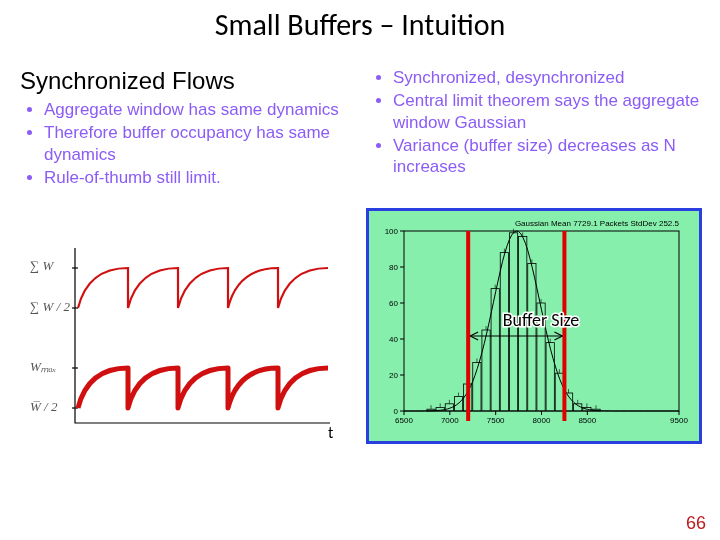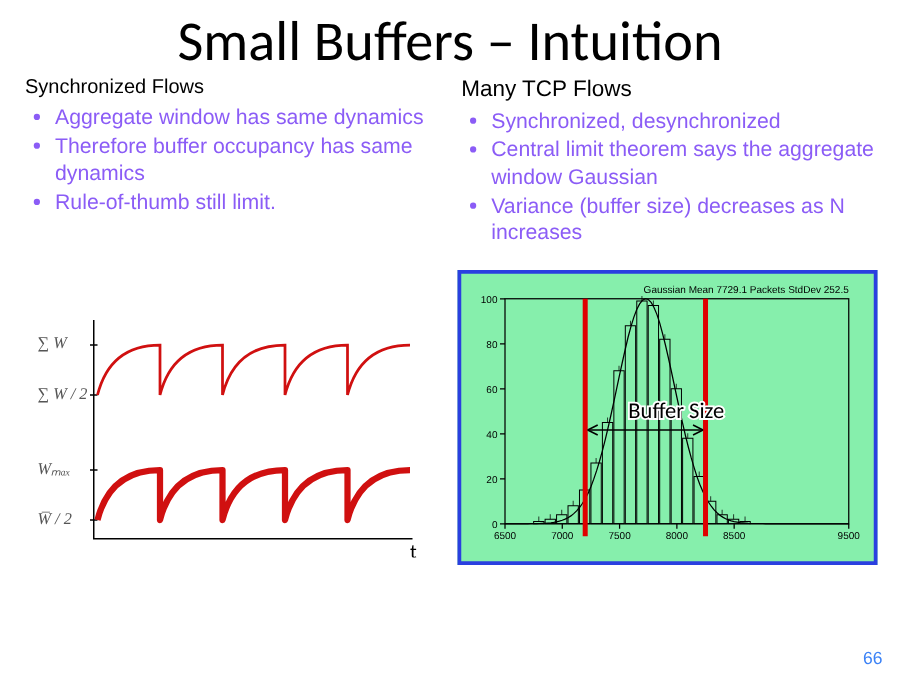--- a/index.html
+++ b/index.html
@@ -7,37 +7,37 @@
     padding: 0;
     width: 720px;
     height: 540px;
     font-family: Arial, Helvetica, sans-serif;
     background: #fff;
     position: relative;
     overflow: hidden;
   }
   .title {
     font-family: "Calibri", Arial, sans-serif;
-    font-size: 45px;
+    font-size: 30px;
     text-align: center;
-    margin: 6px 0 0 0;
+    margin: 6px 0 24px 0;
     font-weight: 400;
     color: #000;
   }
   .cols {
     display: flex;
     flex-direction: row;
     padding: 0 20px;
     gap: 18px;
   }
   .col {
     flex: 1;
   }
   .subhead {
-    font-size: 16px;
+    font-size: 24px;
     margin: 0 0 4px 0;
     color: #000;
   }
   .subhead.right {
     font-size: 18px;
   }
   ul.bullets {
     margin: 0 0 0 6px;
     padding: 0 0 0 18px;
     font-size: 17px;
@@ -63,22 +63,22 @@
     width: 330px;
     height: 230px;
     position: relative;
     border: 3px solid #2a3fe0;
     background: #86efac;
   }
   .pagenum {
     position: absolute;
     right: 14px;
     bottom: 6px;
-    font-size: 14px;
-    color: #3b82f6;
+    font-size: 18px;
+    color: #b91c1c;
   }
   .yticklabel {
     font-family: "Times New Roman", serif;
     font-style: italic;
     font-size: 13px;
     fill: #555;
   }
   .axis {
     stroke: #000;
     stroke-width: 1.2;
@@ -147,21 +147,20 @@
 <div class="cols">
   <div class="col">
     <div class="subhead">Synchronized Flows</div>
     <ul class="bullets">
       <li>Aggregate window has same dynamics</li>
       <li>Therefore buffer occupancy has same dynamics</li>
       <li>Rule-of-thumb still limit.</li>
     </ul>
   </div>
   <div class="col">
-    <div class="subhead right">Many TCP Flows</div>
     <ul class="bullets">
       <li>Synchronized, desynchronized</li>
       <li>Central limit theorem says the aggregate window Gaussian</li>
       <li>Variance (buffer size) decreases as N increases</li>
     </ul>
   </div>
 </div>
 
 <div class="figrow">
 

